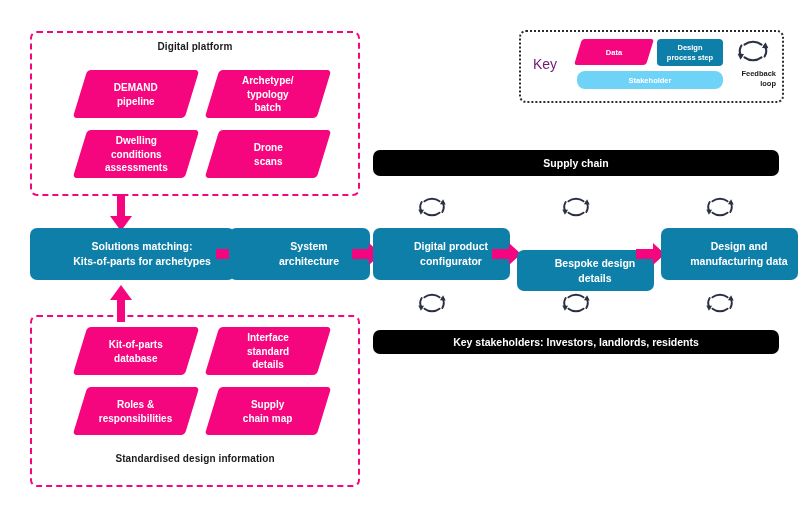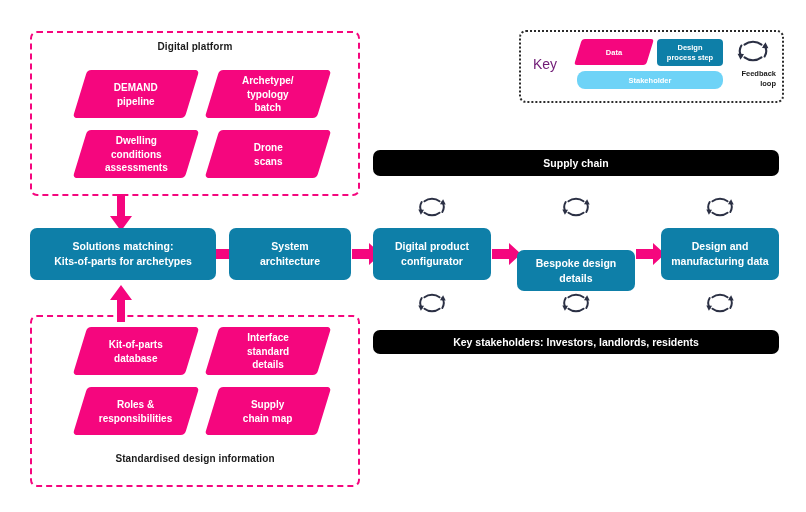--- a/index.html
+++ b/index.html
@@ -67,20 +67,21 @@
     background: #0E7FA8;
     color: #ffffff;
     border-radius: 7px;
     font-size: 10.5px;
     font-weight: bold;
     line-height: 1.4;
     display: flex;
     align-items: center;
     justify-content: center;
     text-align: center;
+    padding-left: 19px;
   }
   .proc > span { display: block; padding: 0 6px; }
 
   
   .bar {
     position: absolute;
     background: #000000;
     color: #ffffff;
     border-radius: 7px;
     font-size: 10.5px;

